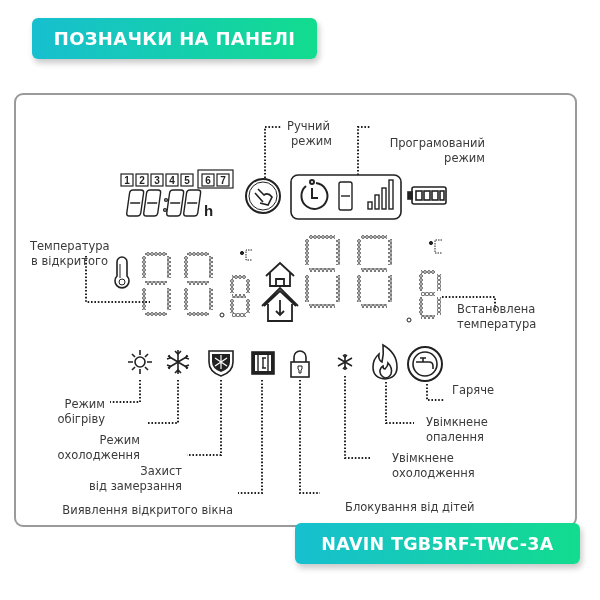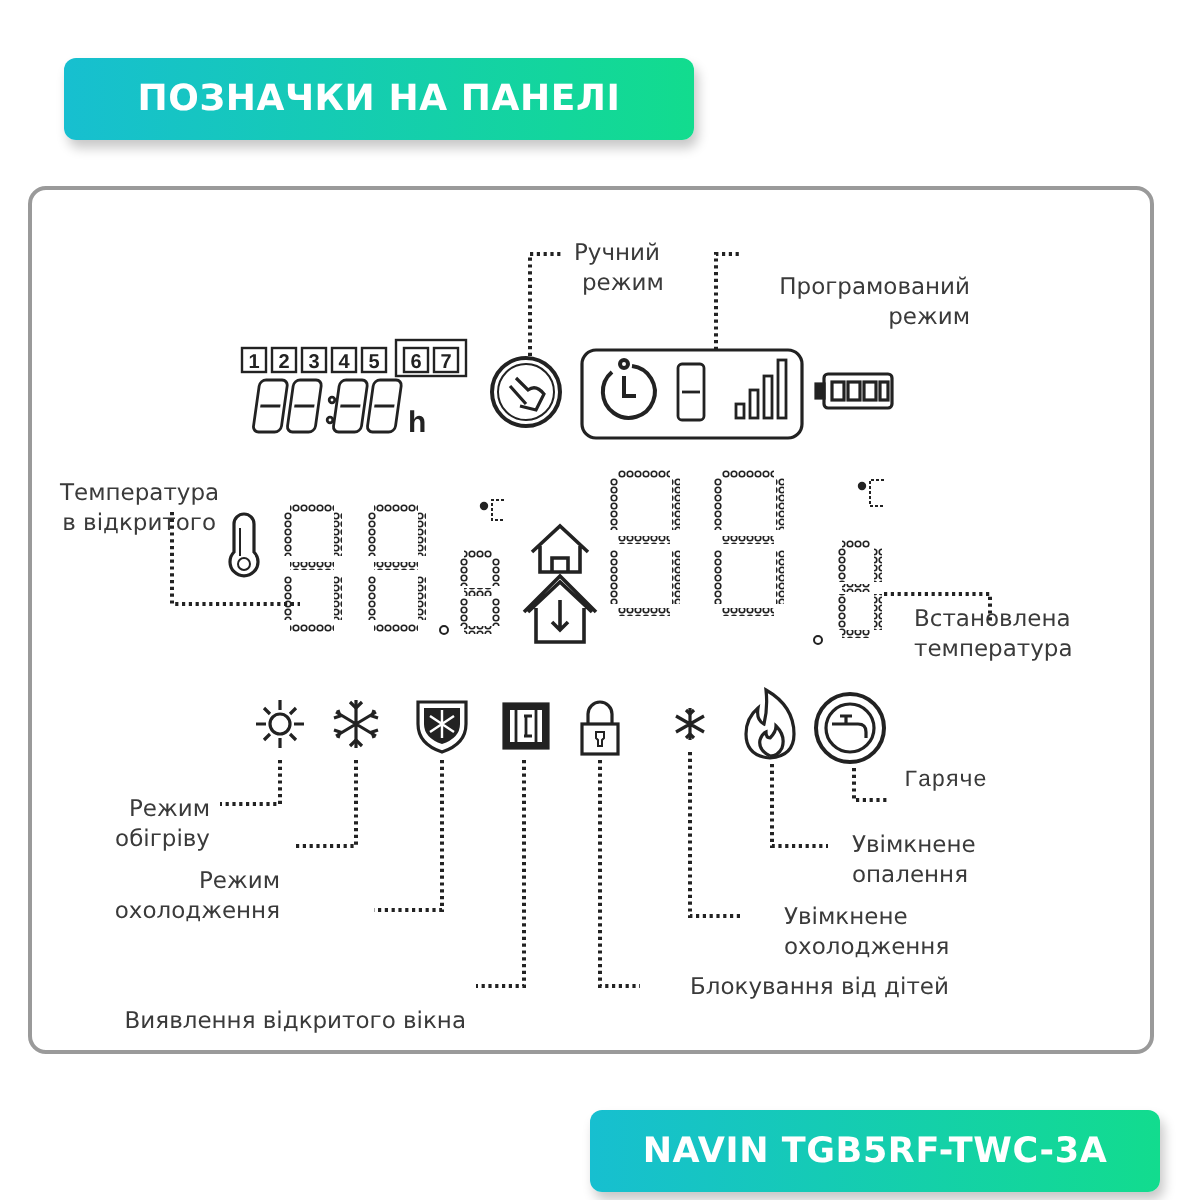--- a/index.html
+++ b/index.html
@@ -3,22 +3,22 @@
 <meta charset="utf-8">
 <style>
   html, body { margin: 0; padding: 0; background: #ffffff; }
   body { width: 600px; height: 600px; position: relative; overflow: hidden;
          font-family: "DejaVu Sans", "Liberation Sans", sans-serif; color: #333; }
   .badge { position: absolute; color: #fff; font-weight: bold;
            background: linear-gradient(90deg, #17bfd0 0%, #12dc8e 100%);
            border-radius: 6px; box-shadow: 2px 4px 6px rgba(0,0,0,0.22);
            display: flex; align-items: center; justify-content: center;
            letter-spacing: 0.3px; }
-  #title-badge { left: 32px; top: 29px; width: 315px; height: 41px; font-size: 18px; }
-  #model-badge { left: 295px; top: 555px; width: 285px; height: 41px; font-size: 17.5px; }
+  #title-badge { left: 32px; top: 18px; width: 285px; height: 41px; font-size: 18px; }
+  #model-badge { left: 295px; top: 523px; width: 285px; height: 41px; font-size: 17.5px; }
   #frame { position: absolute; left: 14px; top: 93px; width: 563px; height: 434px;
            border: 2.5px solid #9a9a9a; border-radius: 9px; box-sizing: border-box; }
   .lbl { position: absolute; font-size: 11.5px; line-height: 15px; color: #3a3a3a; white-space: nowrap; }
   .lbl.r { text-align: right; margin-top: 17px; }
   svg.overlay { position: absolute; left: 0; top: 0; }
 </style>
 </head>
 <body>
 
 <div id="title-badge" class="badge">ПОЗНАЧКИ НА ПАНЕЛІ</div>
@@ -266,32 +266,34 @@
 </div>
 <div class="lbl r" style="left:30px;top:380px;width:75px;">
   <div>Режим</div>
   <div>обігріву</div>
 </div>
 <div class="lbl r" style="left:40px;top:416px;width:100px;">
   <div>Режим</div>
   <div>охолодження</div>
 </div>
 <div class="lbl r" style="left:70px;top:447px;width:112px;">
+  <div>Захист</div>
+  <div>від замерзання</div>
 </div>
 <div class="lbl r" style="left:20px;top:486px;width:213px;">
   <div>Виявлення відкритого вікна</div>
 </div>
-<div class="lbl" style="left:345px;top:486px;">
+<div class="lbl" style="left:345px;top:500px;">
   <div>Блокування від дітей</div>
 </div>
 <div class="lbl" style="left:392px;top:451px;">
   <div>Увімкнене</div>
   <div>охолодження</div>
 </div>
 <div class="lbl" style="left:426px;top:415px;">
   <div>Увімкнене</div>
   <div>опалення</div>
 </div>
-<div class="lbl" style="left:452px;top:383px;font-family:Liberation Mono, monospace;">
+<div class="lbl" style="left:452px;top:383px;">
   <div>Гаряче</div>
 </div>
 
 <div id="model-badge" class="badge">NAVIN TGB5RF-TWC-3A</div>
 
 </body></html>

